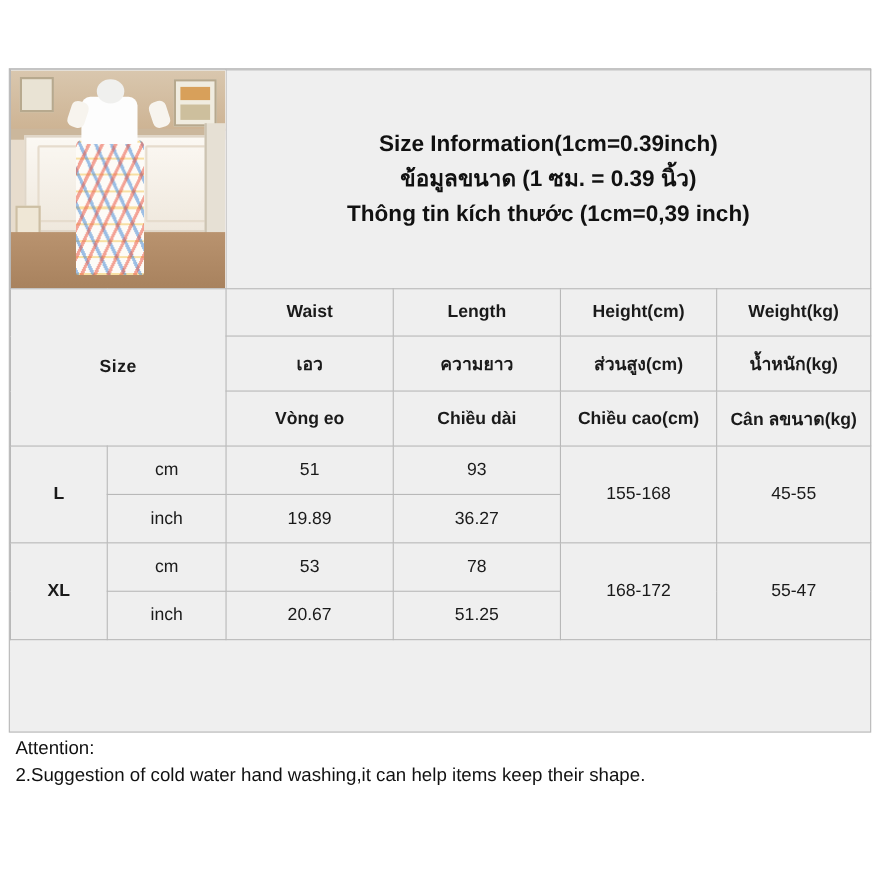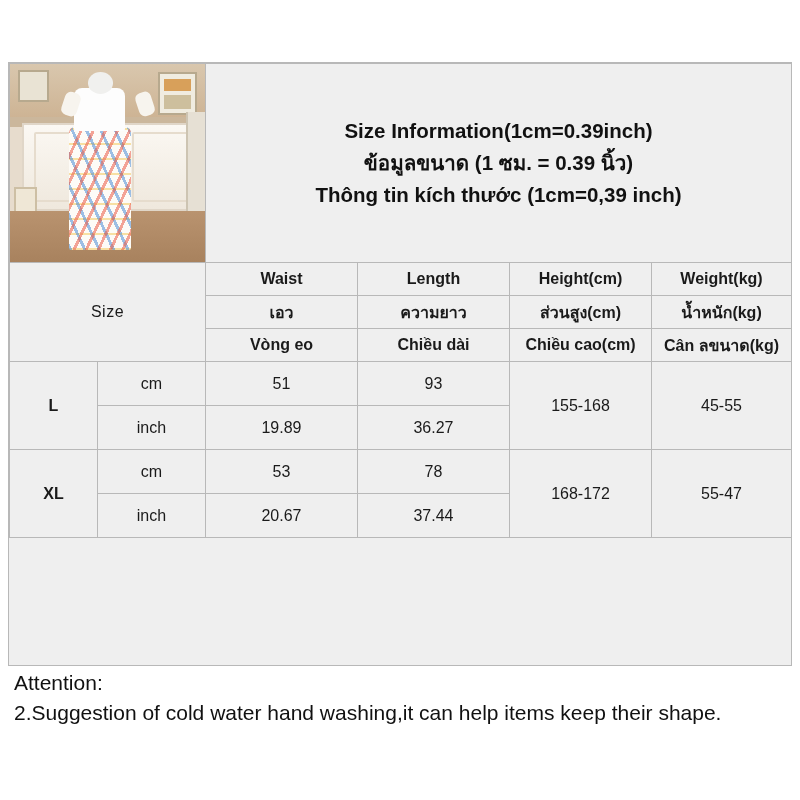--- a/index.html
+++ b/index.html
@@ -29,21 +29,21 @@
     width: 100%;
     table-layout: fixed;
   }
   table.size-table td {
     border: 1px solid #b8b8b8;
     background: #efefef;
     text-align: center;
     vertical-align: middle;
     font-size: 16px;
     color: #1a1a1a;
-    padding: 2px 3px;
+    padding: 12px 3px;
   }
   
   .img-cell {
     padding: 0 !important;
     width: 196px;
     height: 199px;
     overflow: hidden;
     position: relative;
     background: #d8c9b8;
   }
@@ -138,21 +138,21 @@
   .title-line {
     font-weight: bold;
     font-size: 20.5px;
     line-height: 1.55;
     color: #111111;
     white-space: nowrap;
   }
 
   
   .size-word {
-    font-weight: normal;
+    font-weight: bold;
     font-size: 27px;
     letter-spacing: .5px;
   }
   .hdr {
     font-weight: bold;
     font-size: 16.5px;
     height: 33px;
   }
   .grp-label {
     font-weight: bold;
@@ -173,21 +173,21 @@
   
   .attention {
     position: absolute;
     left: 8px;
     top: 666px;
     width: 784px;
     padding: 2px 6px 0 6px;
   }
   .attention p {
     margin: 0;
-    font-size: 21px;
+    font-size: 17px;
     line-height: 1.45;
     color: #111111;
   }
   .top-pad { position:absolute; left:0; top:0; width:800px; height:62px; background:#fff; }
   .bottom-pad { position:absolute; left:0; bottom:0; width:800px; height:64px; background:#fff; }
 </style>
 </head>
 <body>
 
 <div id="page">
@@ -276,21 +276,21 @@
           <td class="unit-cell">cm</td>
           <td class="val-cell">53</td>
           <td class="val-cell">78</td>
           <td class="span-cell" rowspan="2">168-172</td>
           <td class="span-cell" rowspan="2">55-47</td>
         </tr>
 
         <tr>
           <td class="unit-cell">inch</td>
           <td class="val-cell">20.67</td>
-          <td class="val-cell">37.44</td>
+          <td class="val-cell">51.25</td>
         </tr>
       </tbody>
     </table>
   </div>
 
   <div class="attention">
     <p>Attention:</p>
     <p>2.Suggestion of cold water hand washing,it can help items keep their shape.</p>
   </div>
 

